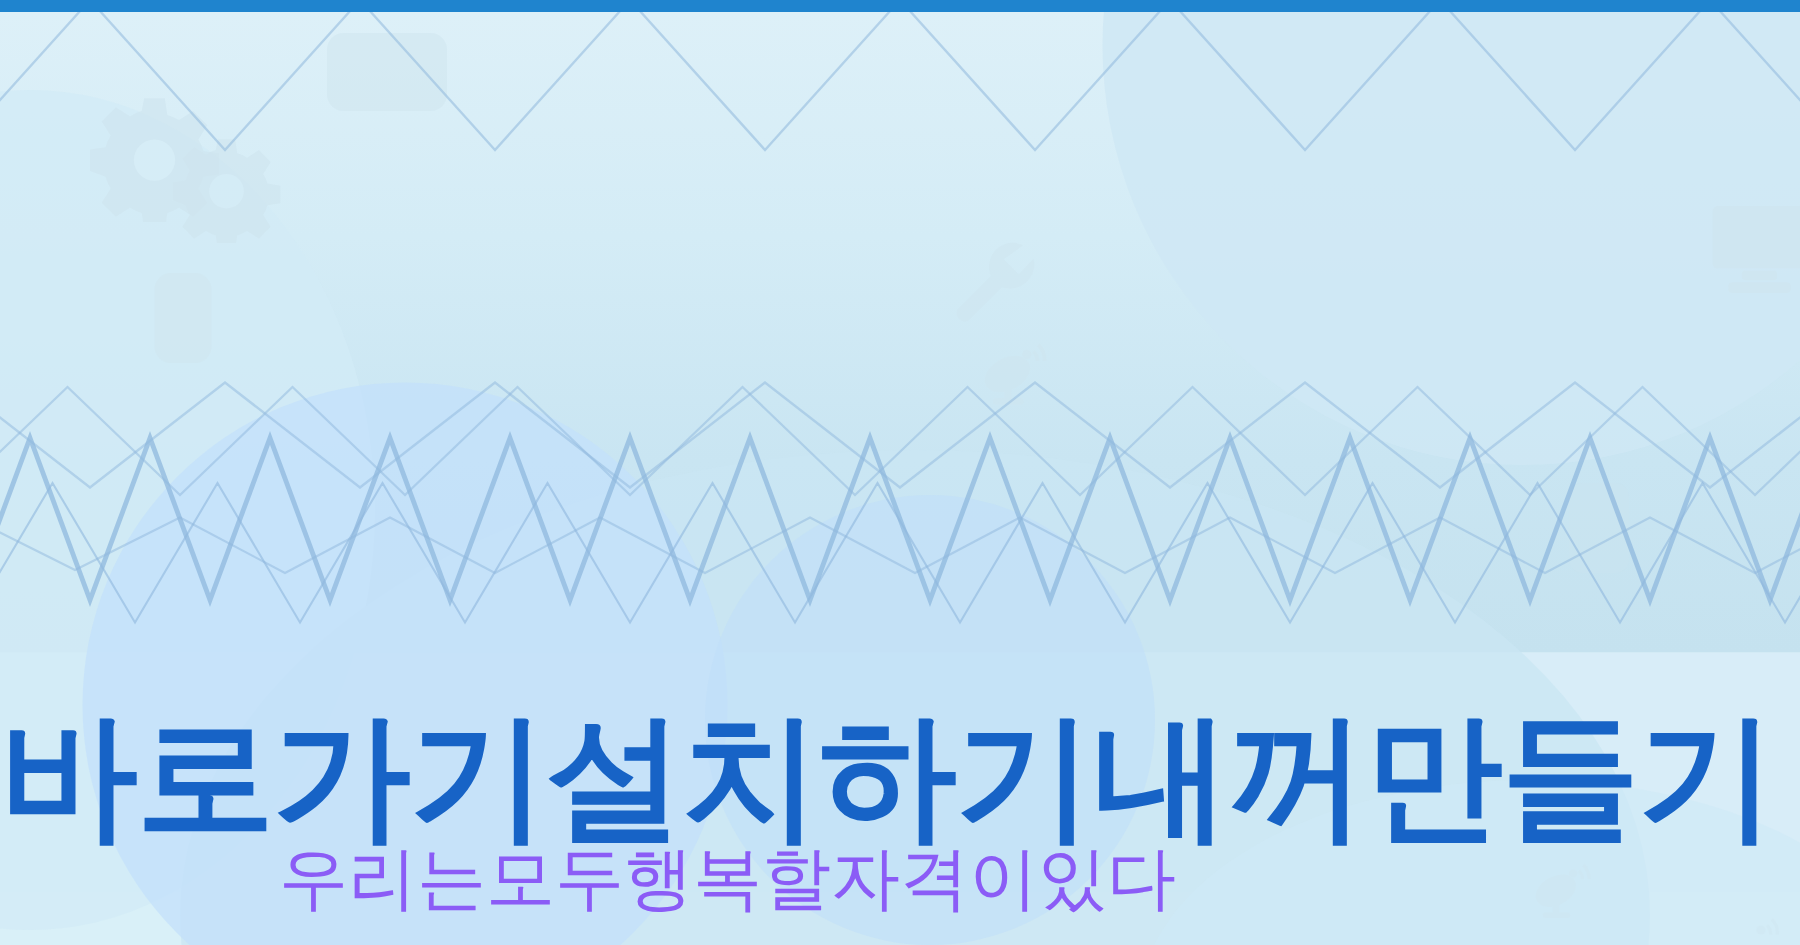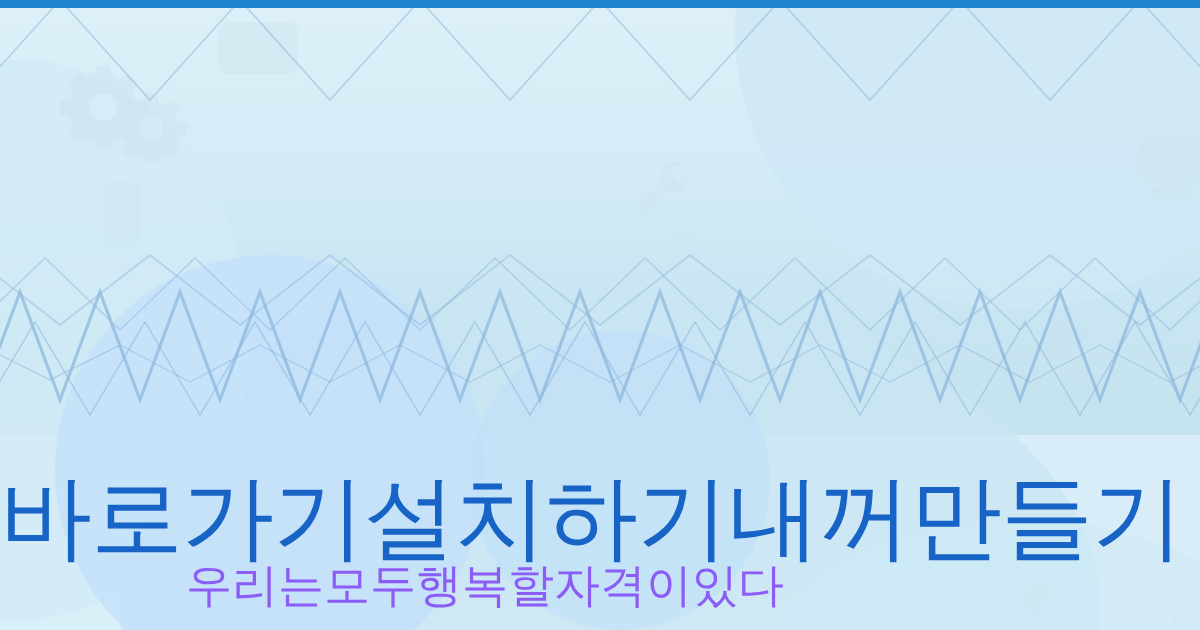--- a/index.html
+++ b/index.html
@@ -69,21 +69,21 @@
 
   
   .text-wrap{
     position:absolute;left:0;top:0;width:1200px;height:630px;z-index:25;
   }
   .title{
     position:absolute;left:0;top:472px;width:1112px;
     text-align:center;
     font-size:92px;
     line-height:1;
-    font-weight:normal;
+    font-weight:bold;
     color:#1763c6;
     letter-spacing:-1px;
     white-space:nowrap;
   }
   .subtitle{
     position:absolute;left:0;top:562px;width:970px;
     text-align:center;
     font-size:46px;
     line-height:1;
     font-weight:normal;

